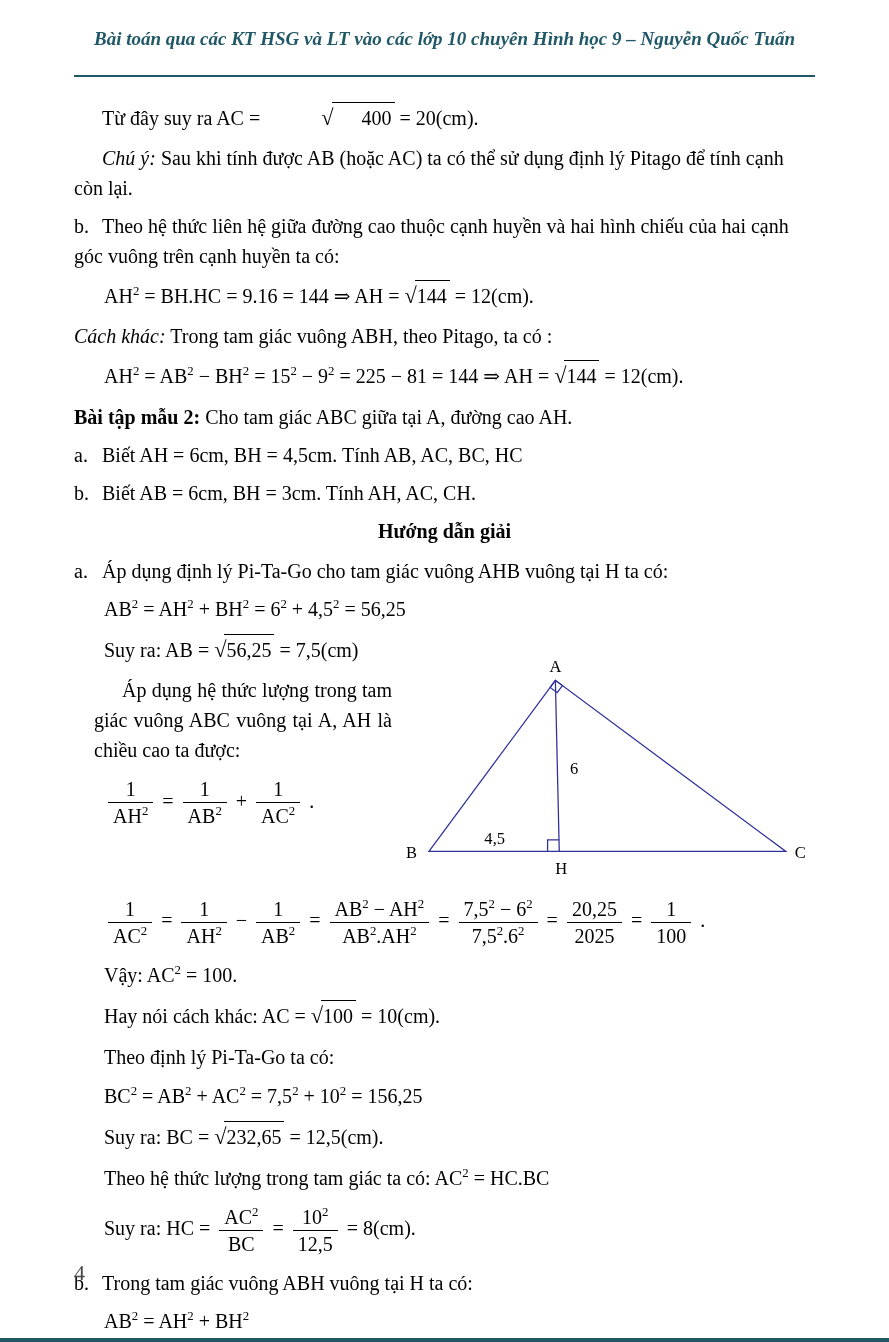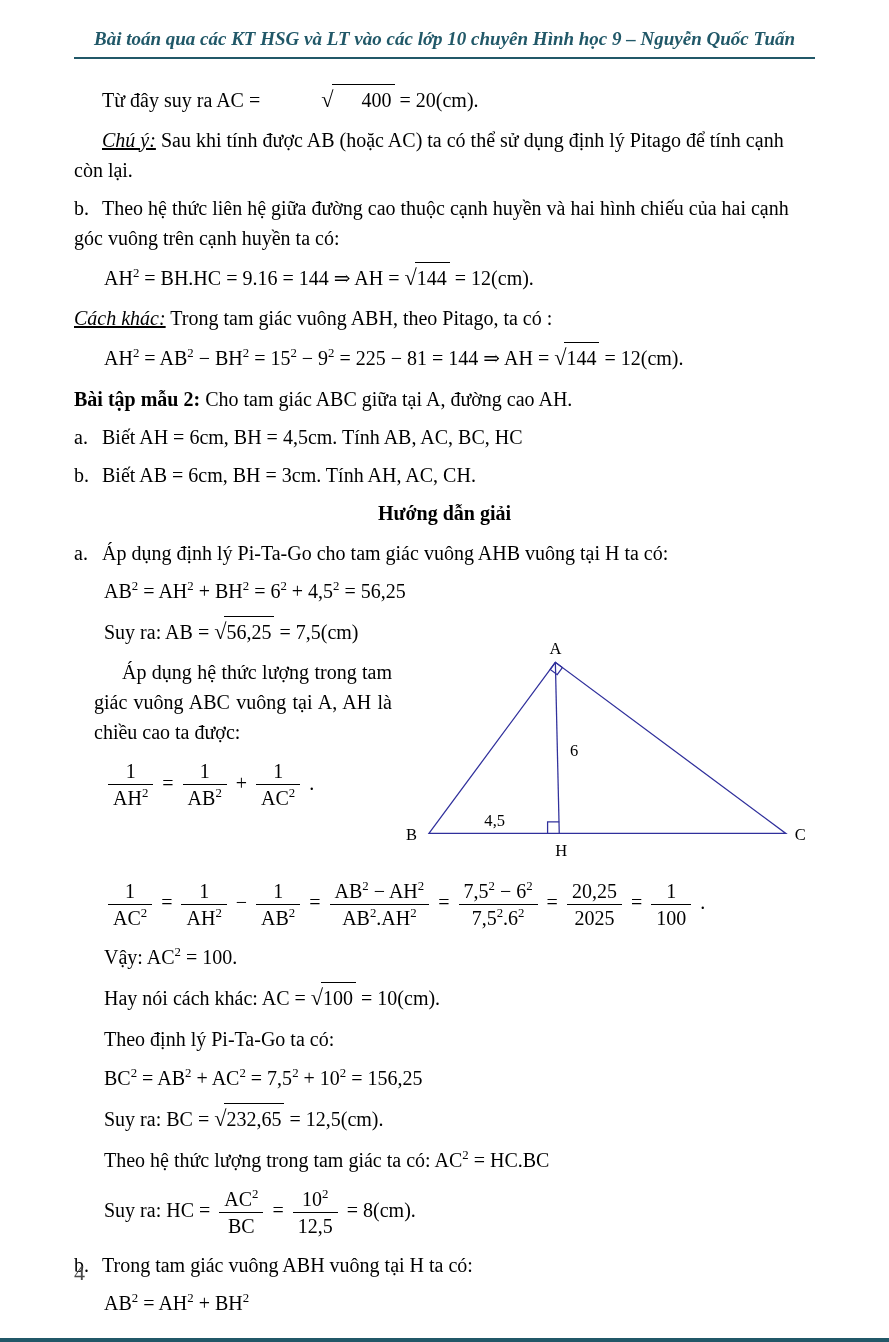--- a/index.html
+++ b/index.html
@@ -16,33 +16,33 @@
     padding: 28px 74px 0 74px;
   }
 
   
   .header-title {
     text-align: center;
     font-style: italic;
     font-weight: bold;
     font-size: 19px;
     color: var(--header_color, #215868);
-    padding-bottom: 7px;
+    padding-bottom: 25px;
   }
   .header-rule {
     border-top: 2px solid var(--header_color, #215868);
     margin-bottom: 24px;
   }
 
   
   main { font-size: 20px; line-height: 1.5; }
   main p { margin-bottom: 8px; }
   .indent { text-indent: 28px; }
   .item .marker { display: inline-block; width: 28px; }
-  .lead-italic { font-style: italic; text-decoration: underline; }
+  .lead-italic { font-style: italic; }
   .lead-bold { font-weight: bold; margin-top: 8px; }
 
   .formula { margin: 2px 0 9px 30px; white-space: nowrap; }
   .frac-line { margin: 12px 0 12px 30px; }
 
   .solution-heading {
     text-align: center;
     font-weight: bold;
     font-size: 20px;
     margin: 2px 0 10px 0;

